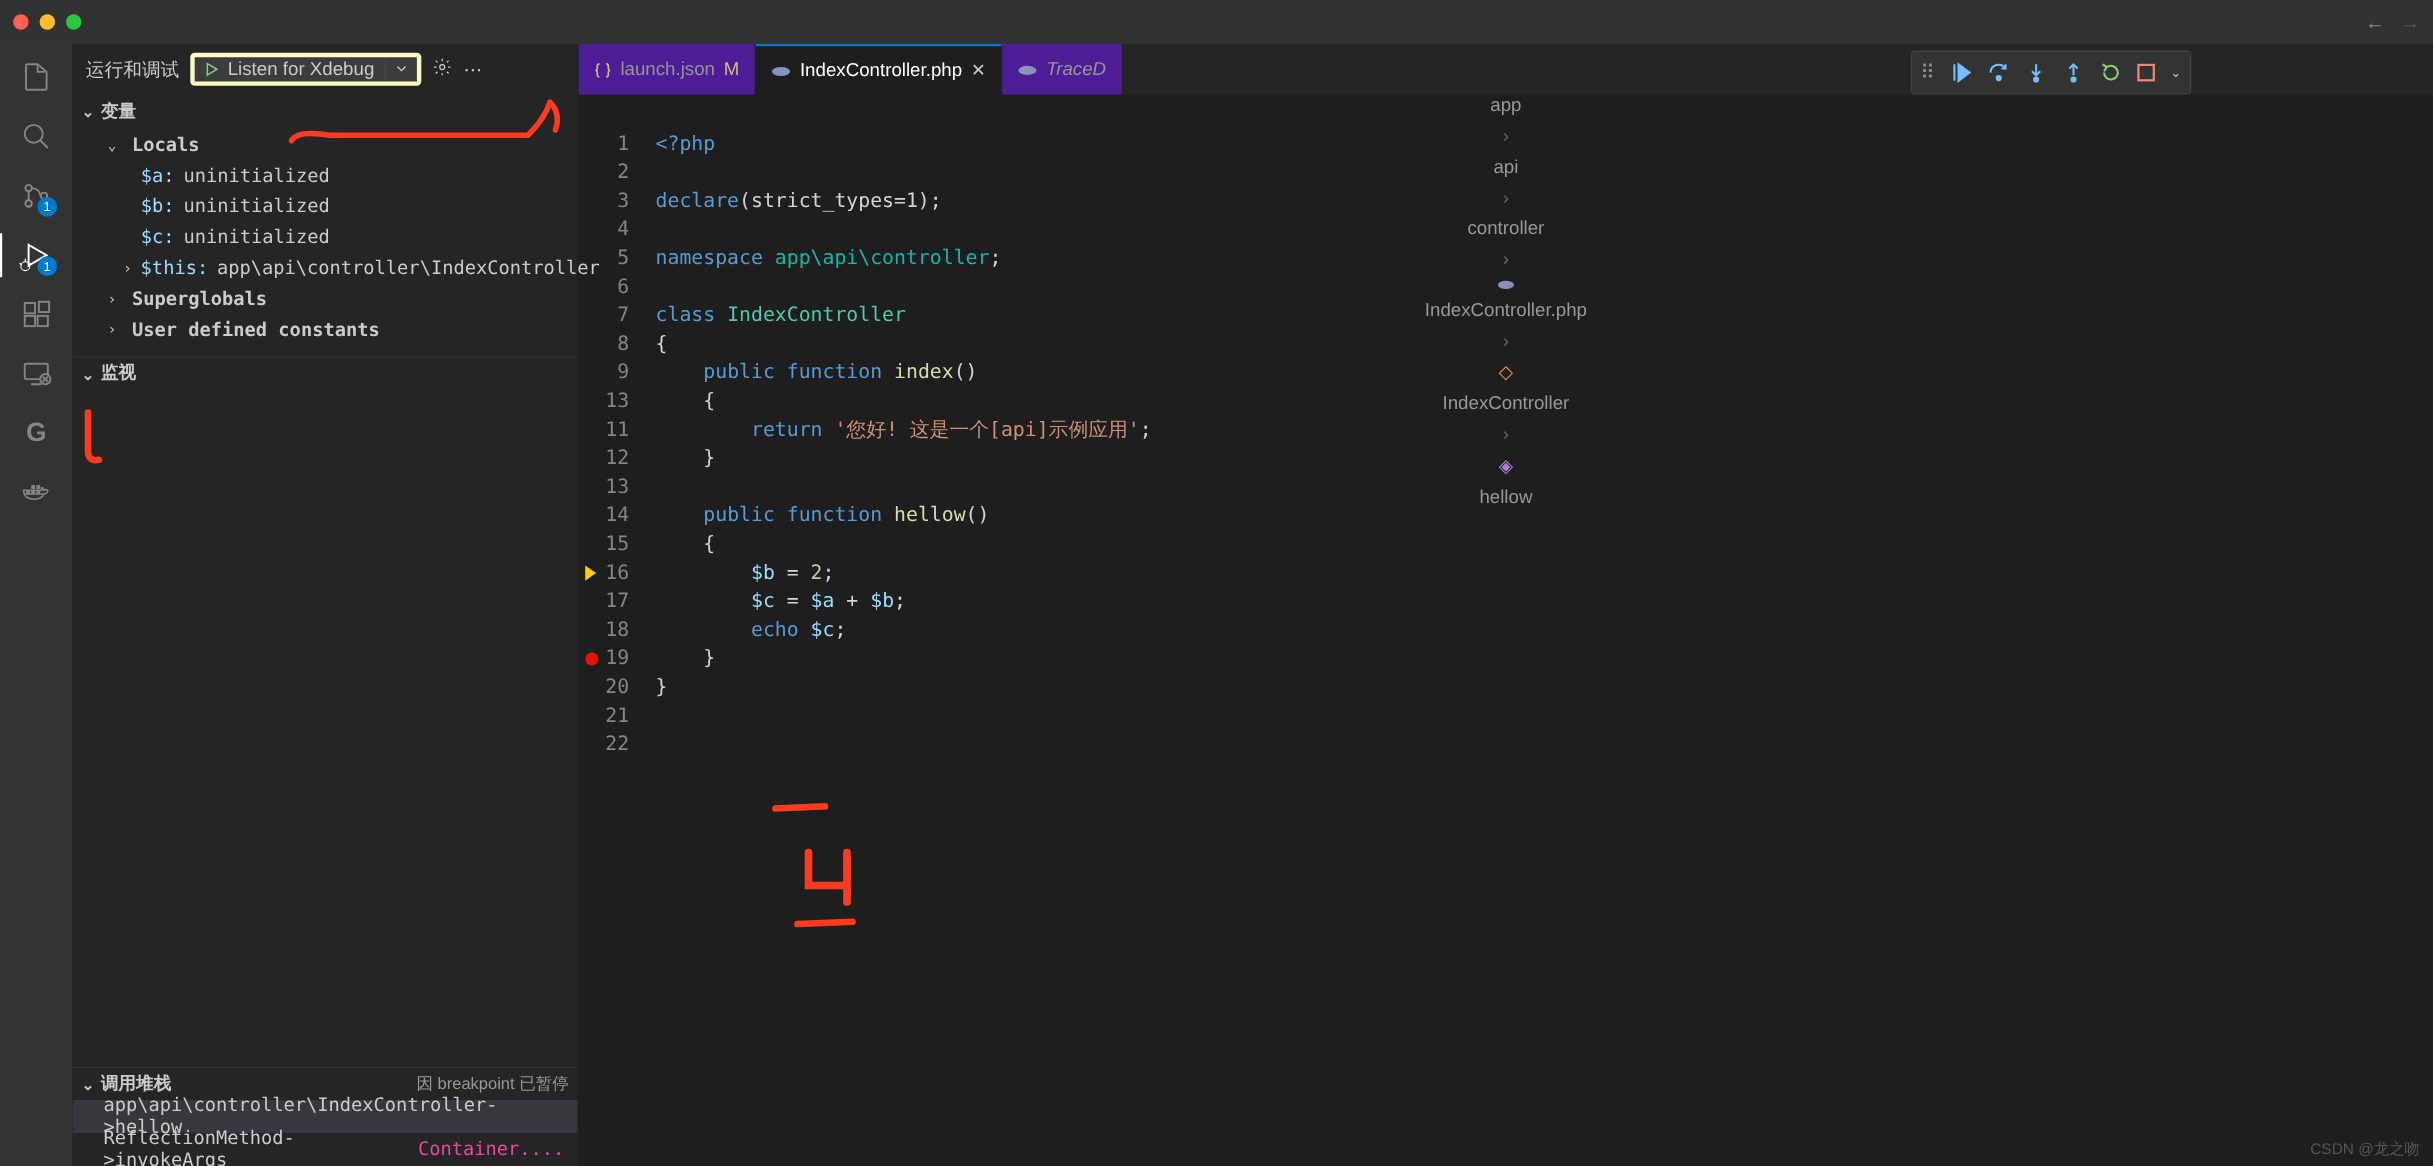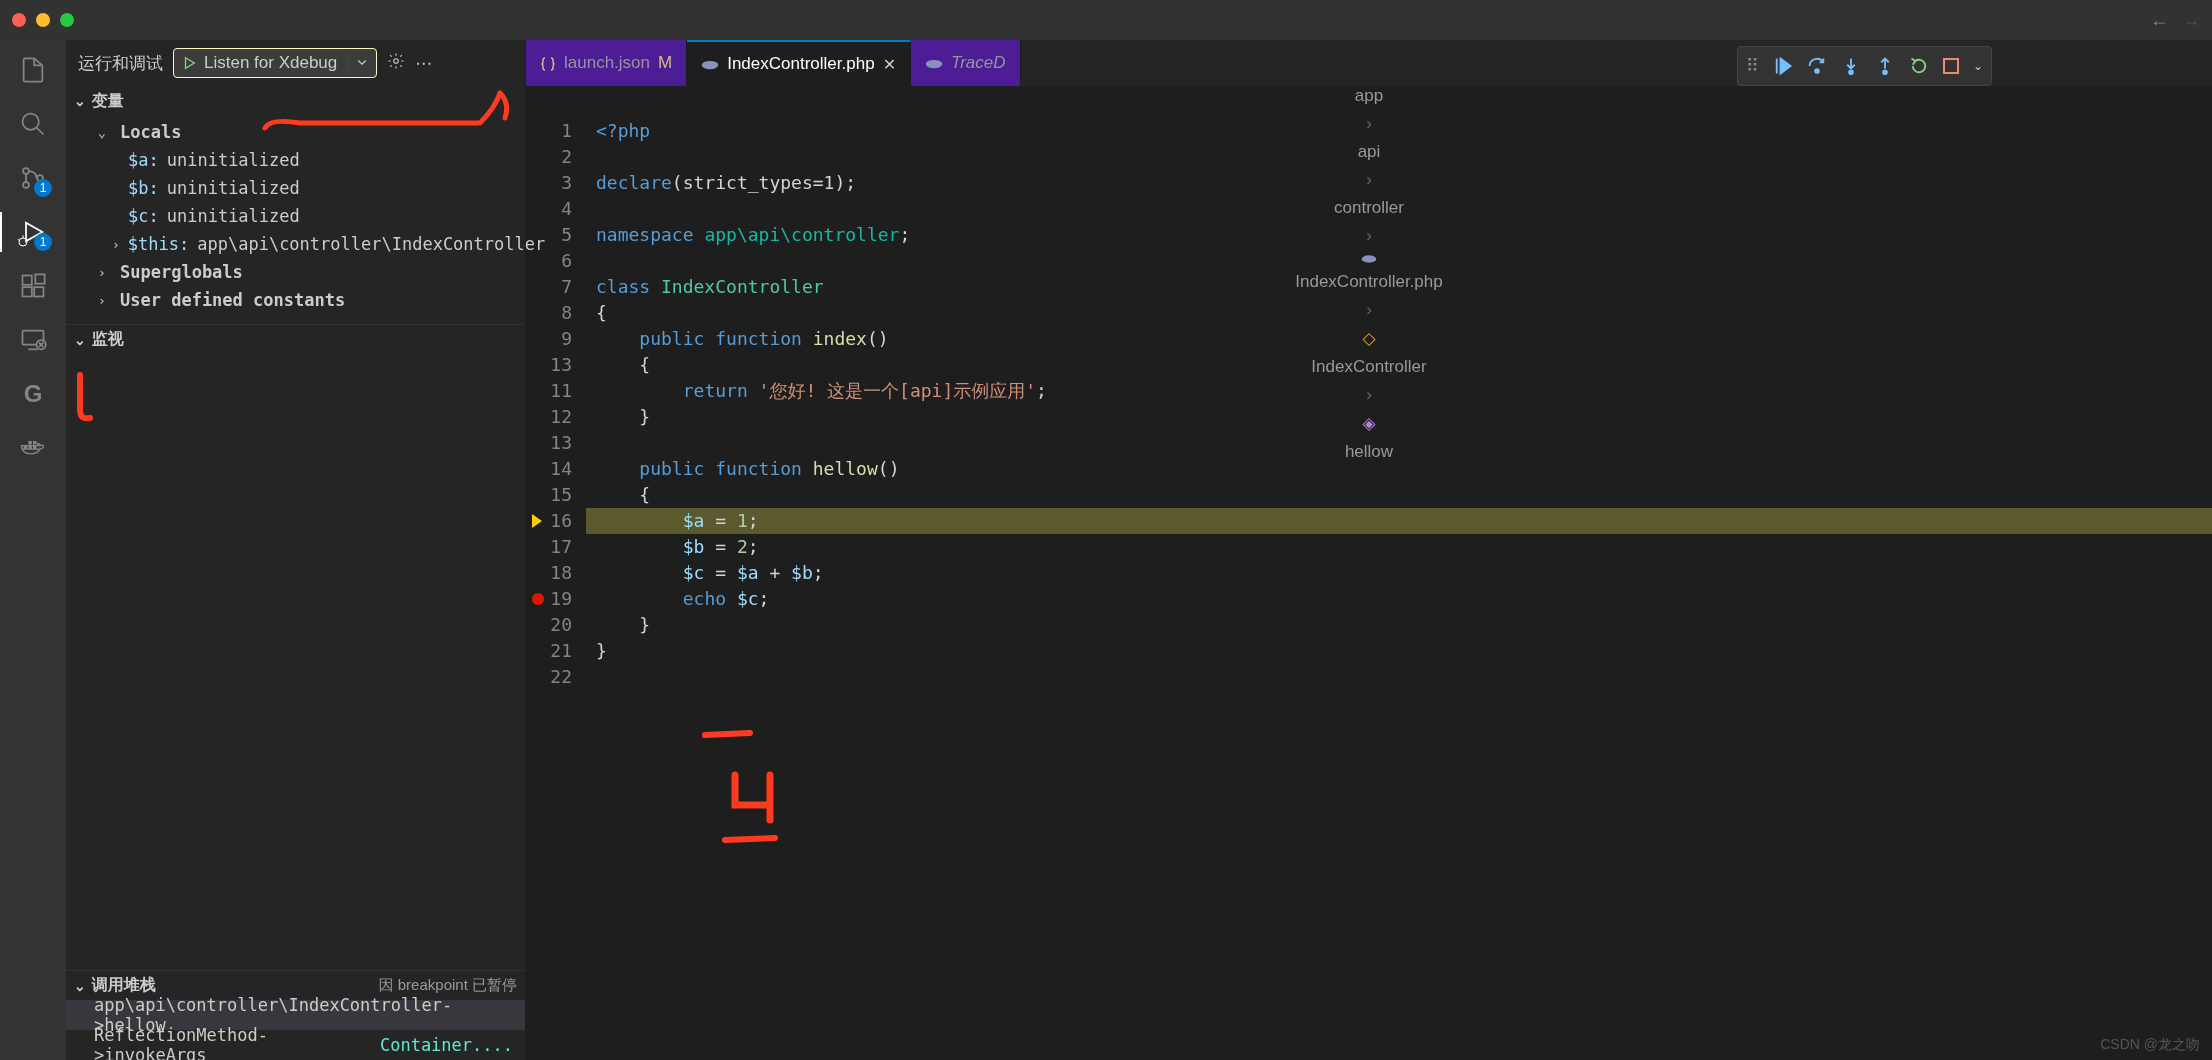--- a/index.html
+++ b/index.html
@@ -79,21 +79,21 @@
   height: 46px;
   display: flex;
   align-items: center;
   padding: 0 12px;
   gap: 10px;
   font-size: 17px;
 }
 .debug-header-label { color: #ccc; }
 .config-pill {
   display: flex; align-items: center;
-  border: 1px solid #fef9c3;
+  border: 4px solid #fef9c3;
   border-radius: 4px;
   height: 30px;
   background: #3c3c3c;
 }
 .play-btn { color: #89d185; padding: 0 8px; display: flex; align-items: center; }
 .config-name { padding-right: 10px; color: #ccc; }
 .config-dd { border-left: 1px solid #464647; padding: 0 8px; color: #ccc; }
 .hdr-icon { color: #ccc; }
 .section-header {
   height: 30px; display: flex; align-items: center;
@@ -105,21 +105,21 @@
 .var-tree { padding: 2px 0 10px 18px; font-family: "Menlo", monospace; font-size: 17px; }
 .var-row { height: 28px; display: flex; align-items: center; gap: 8px; padding-left: 14px; }
 .var-row .chev { width: 14px; color: #ccc; font-size: 13px; }
 .var-name { color: #ccc; }
 .var-val { color: #ccc; }
 .var-sub .var-name { color: #9cdcfe; }
 .watch-body { flex: 1; min-height: 200px; }
 .callstack-body { }
 .cs-row { height: 30px; display: flex; align-items: center; padding: 0 12px 0 28px; font-family: "Menlo", monospace; font-size: 17px; }
 .cs-row.sel { background: #37373d; }
-.cs-file { color: #5eead4; margin-left: 3px; }
+.cs-file { color: #ec4899; margin-left: 3px; }
 .editor-area { flex: 1; display: flex; flex-direction: column; position: relative; }
 .tabs {
   height: 46px; background: #252526;
   display: flex; align-items: stretch;
 }
 .tab {
   display: flex; align-items: center; gap: 8px;
   padding: 0 14px; background: #4c1d95;
   border-right: 1px solid #1e1e1e;
   color: #969696;
@@ -472,21 +472,20 @@
         <div class="cl"></div>
         <div class="cl"><span class="tok-kw">class</span><span class="tok-cls"> IndexController</span></div>
         <div class="cl"><span class="tok-brace">{</span></div>
         <div class="cl">    <span class="tok-kw">public</span><span class="tok-kw"> function</span><span class="tok-fn"> index</span><span class="tok-punct">()</span></div>
         <div class="cl">    <span class="tok-brace">{</span></div>
         <div class="cl">        <span class="tok-kw">return</span><span class="tok-str"> '您好! 这是一个[api]示例应用'</span><span class="tok-punct">;</span></div>
         <div class="cl">    <span class="tok-brace">}</span></div>
         <div class="cl"></div>
         <div class="cl">    <span class="tok-kw">public</span><span class="tok-kw"> function</span><span class="tok-fn"> hellow</span><span class="tok-punct">()</span></div>
         <div class="cl">    <span class="tok-brace">{</span></div>
-        <div class="cl current">        <span class="tok-var">$a</span><span class="tok-op"> = </span><span class="tok-num">1</span><span class="tok-punct">;</span></div>
         <div class="cl">        <span class="tok-var">$b</span><span class="tok-op"> = </span><span class="tok-num">2</span><span class="tok-punct">;</span></div>
         <div class="cl">        <span class="tok-var">$c</span><span class="tok-op"> = </span><span class="tok-var">$a</span><span class="tok-op"> + </span><span class="tok-var">$b</span><span class="tok-punct">;</span></div>
         <div class="cl">        <span class="tok-kw">echo</span><span class="tok-var"> $c</span><span class="tok-punct">;</span></div>
         <div class="cl">    <span class="tok-brace">}</span></div>
         <div class="cl"><span class="tok-brace">}</span></div>
         <div class="cl"></div>
       </div>
     </div>
 
     <div class="watermark">CSDN @龙之吻</div>

